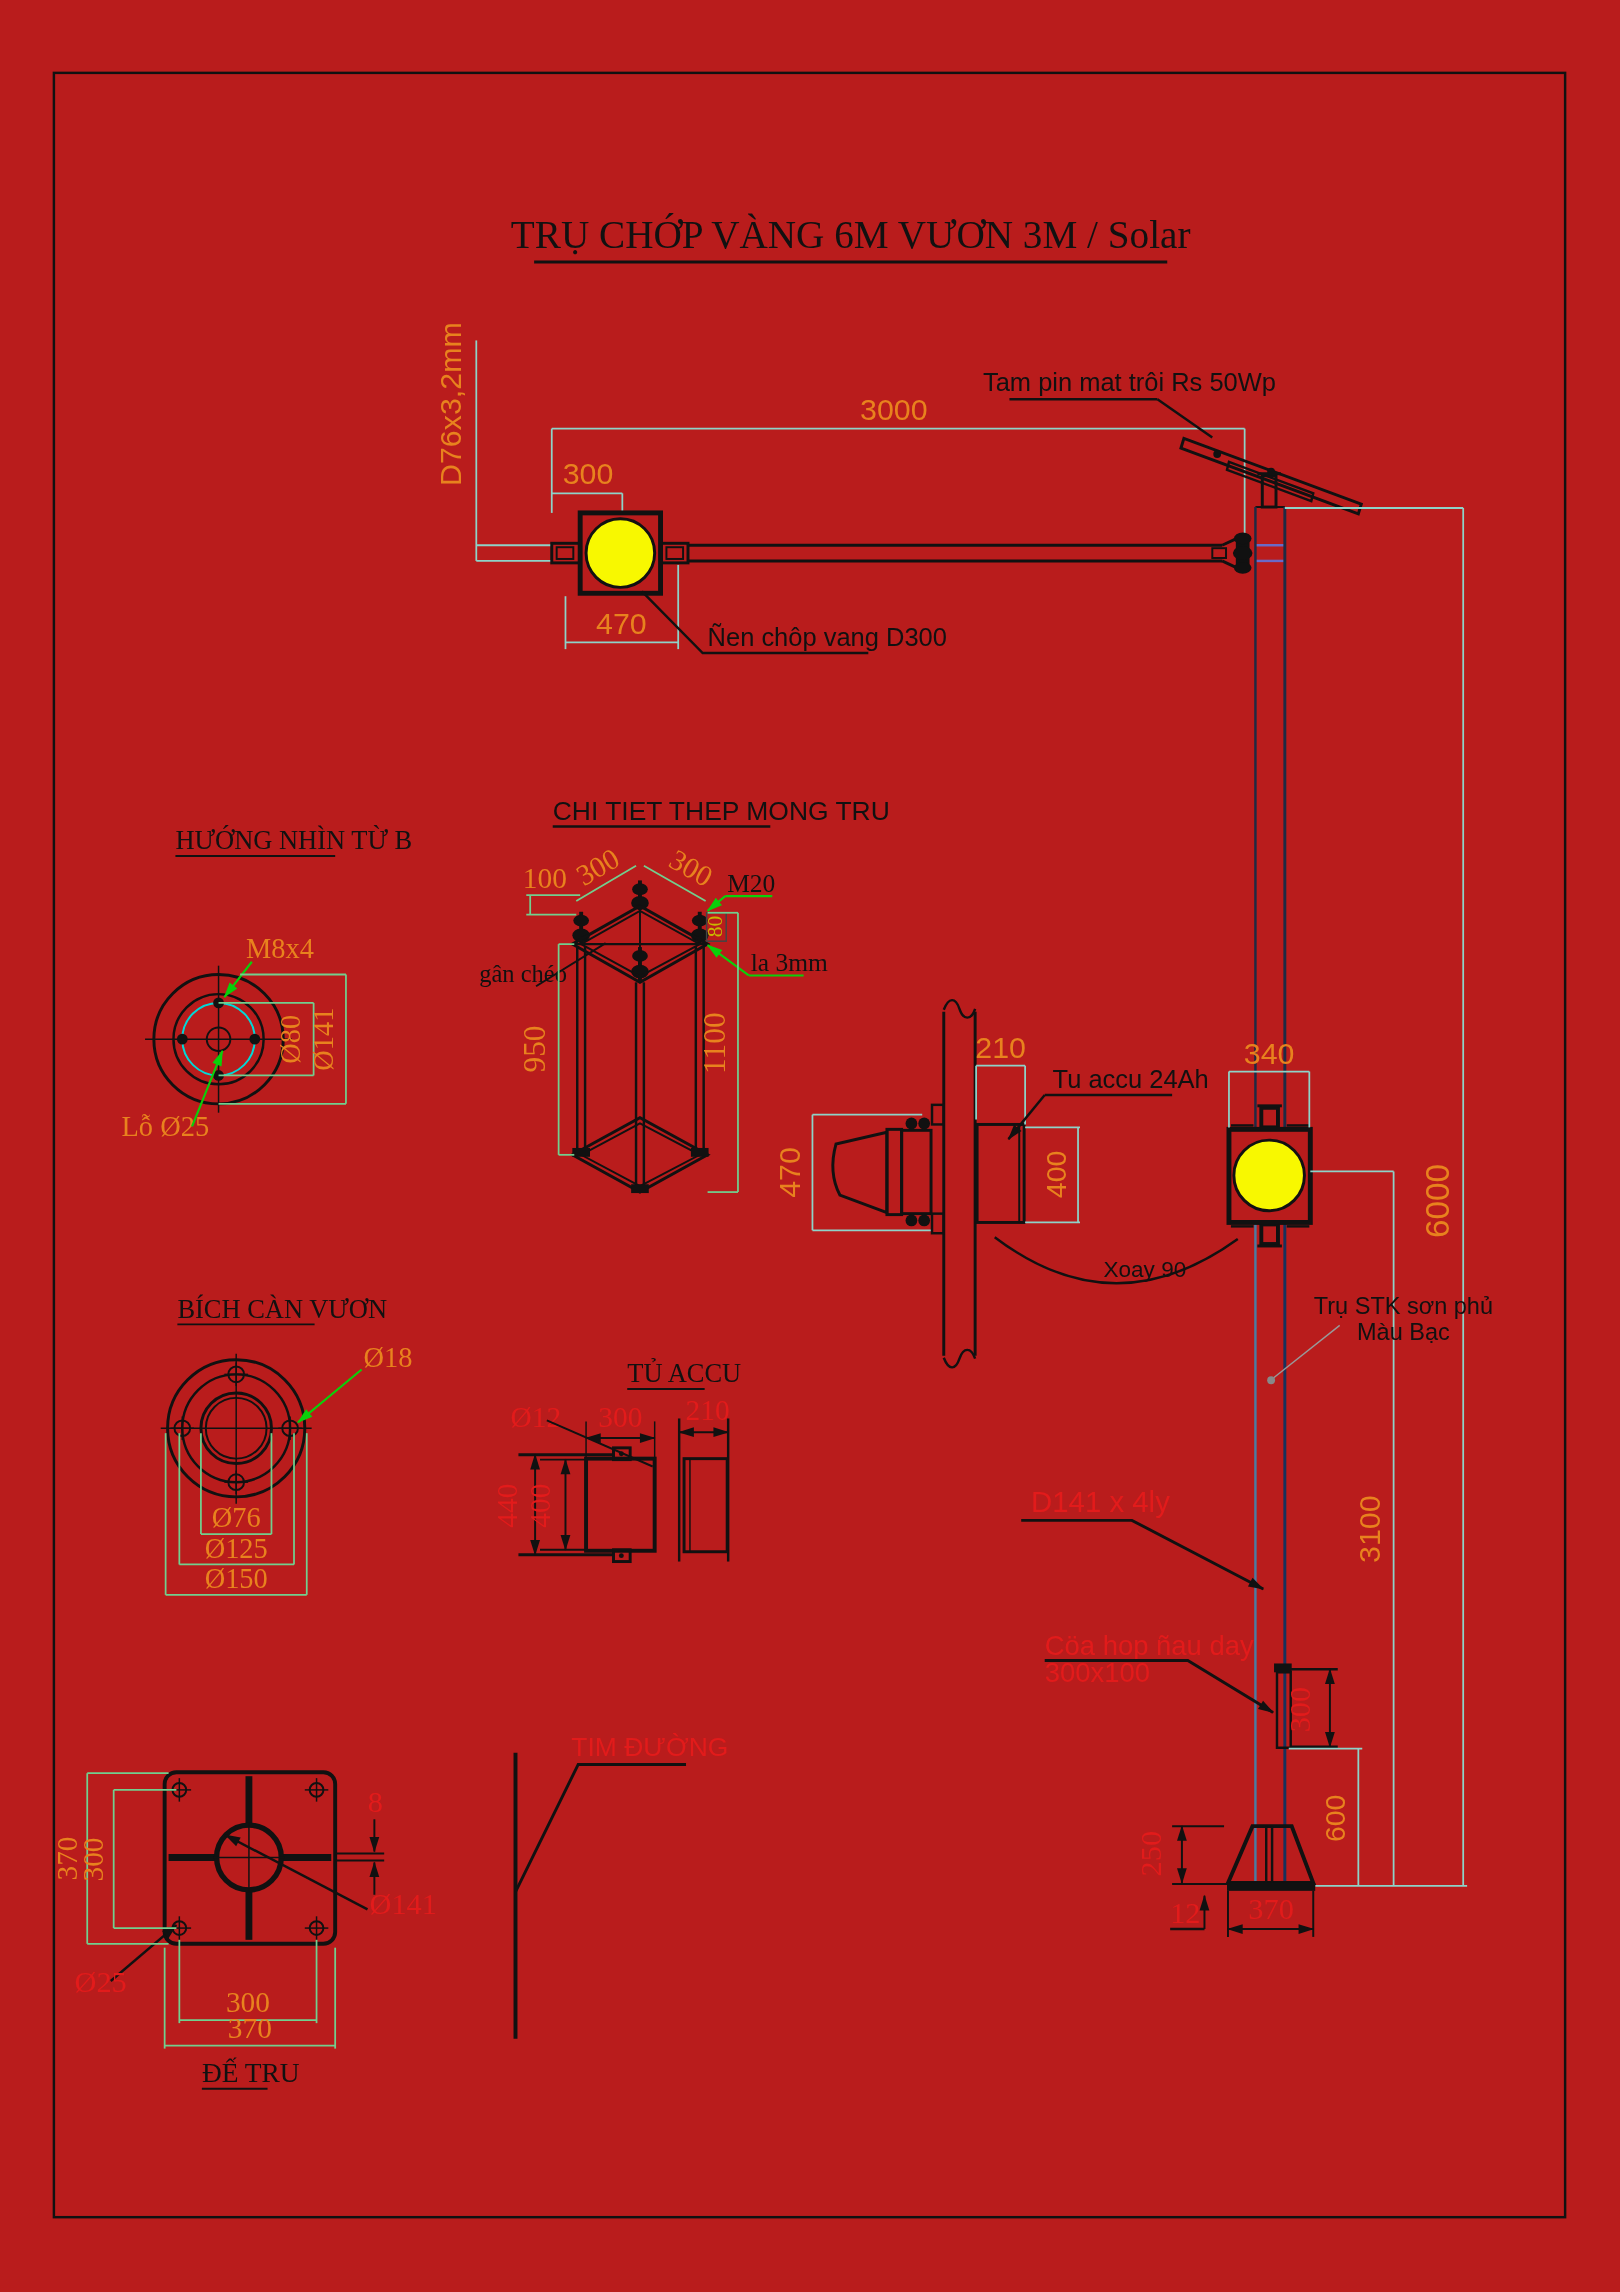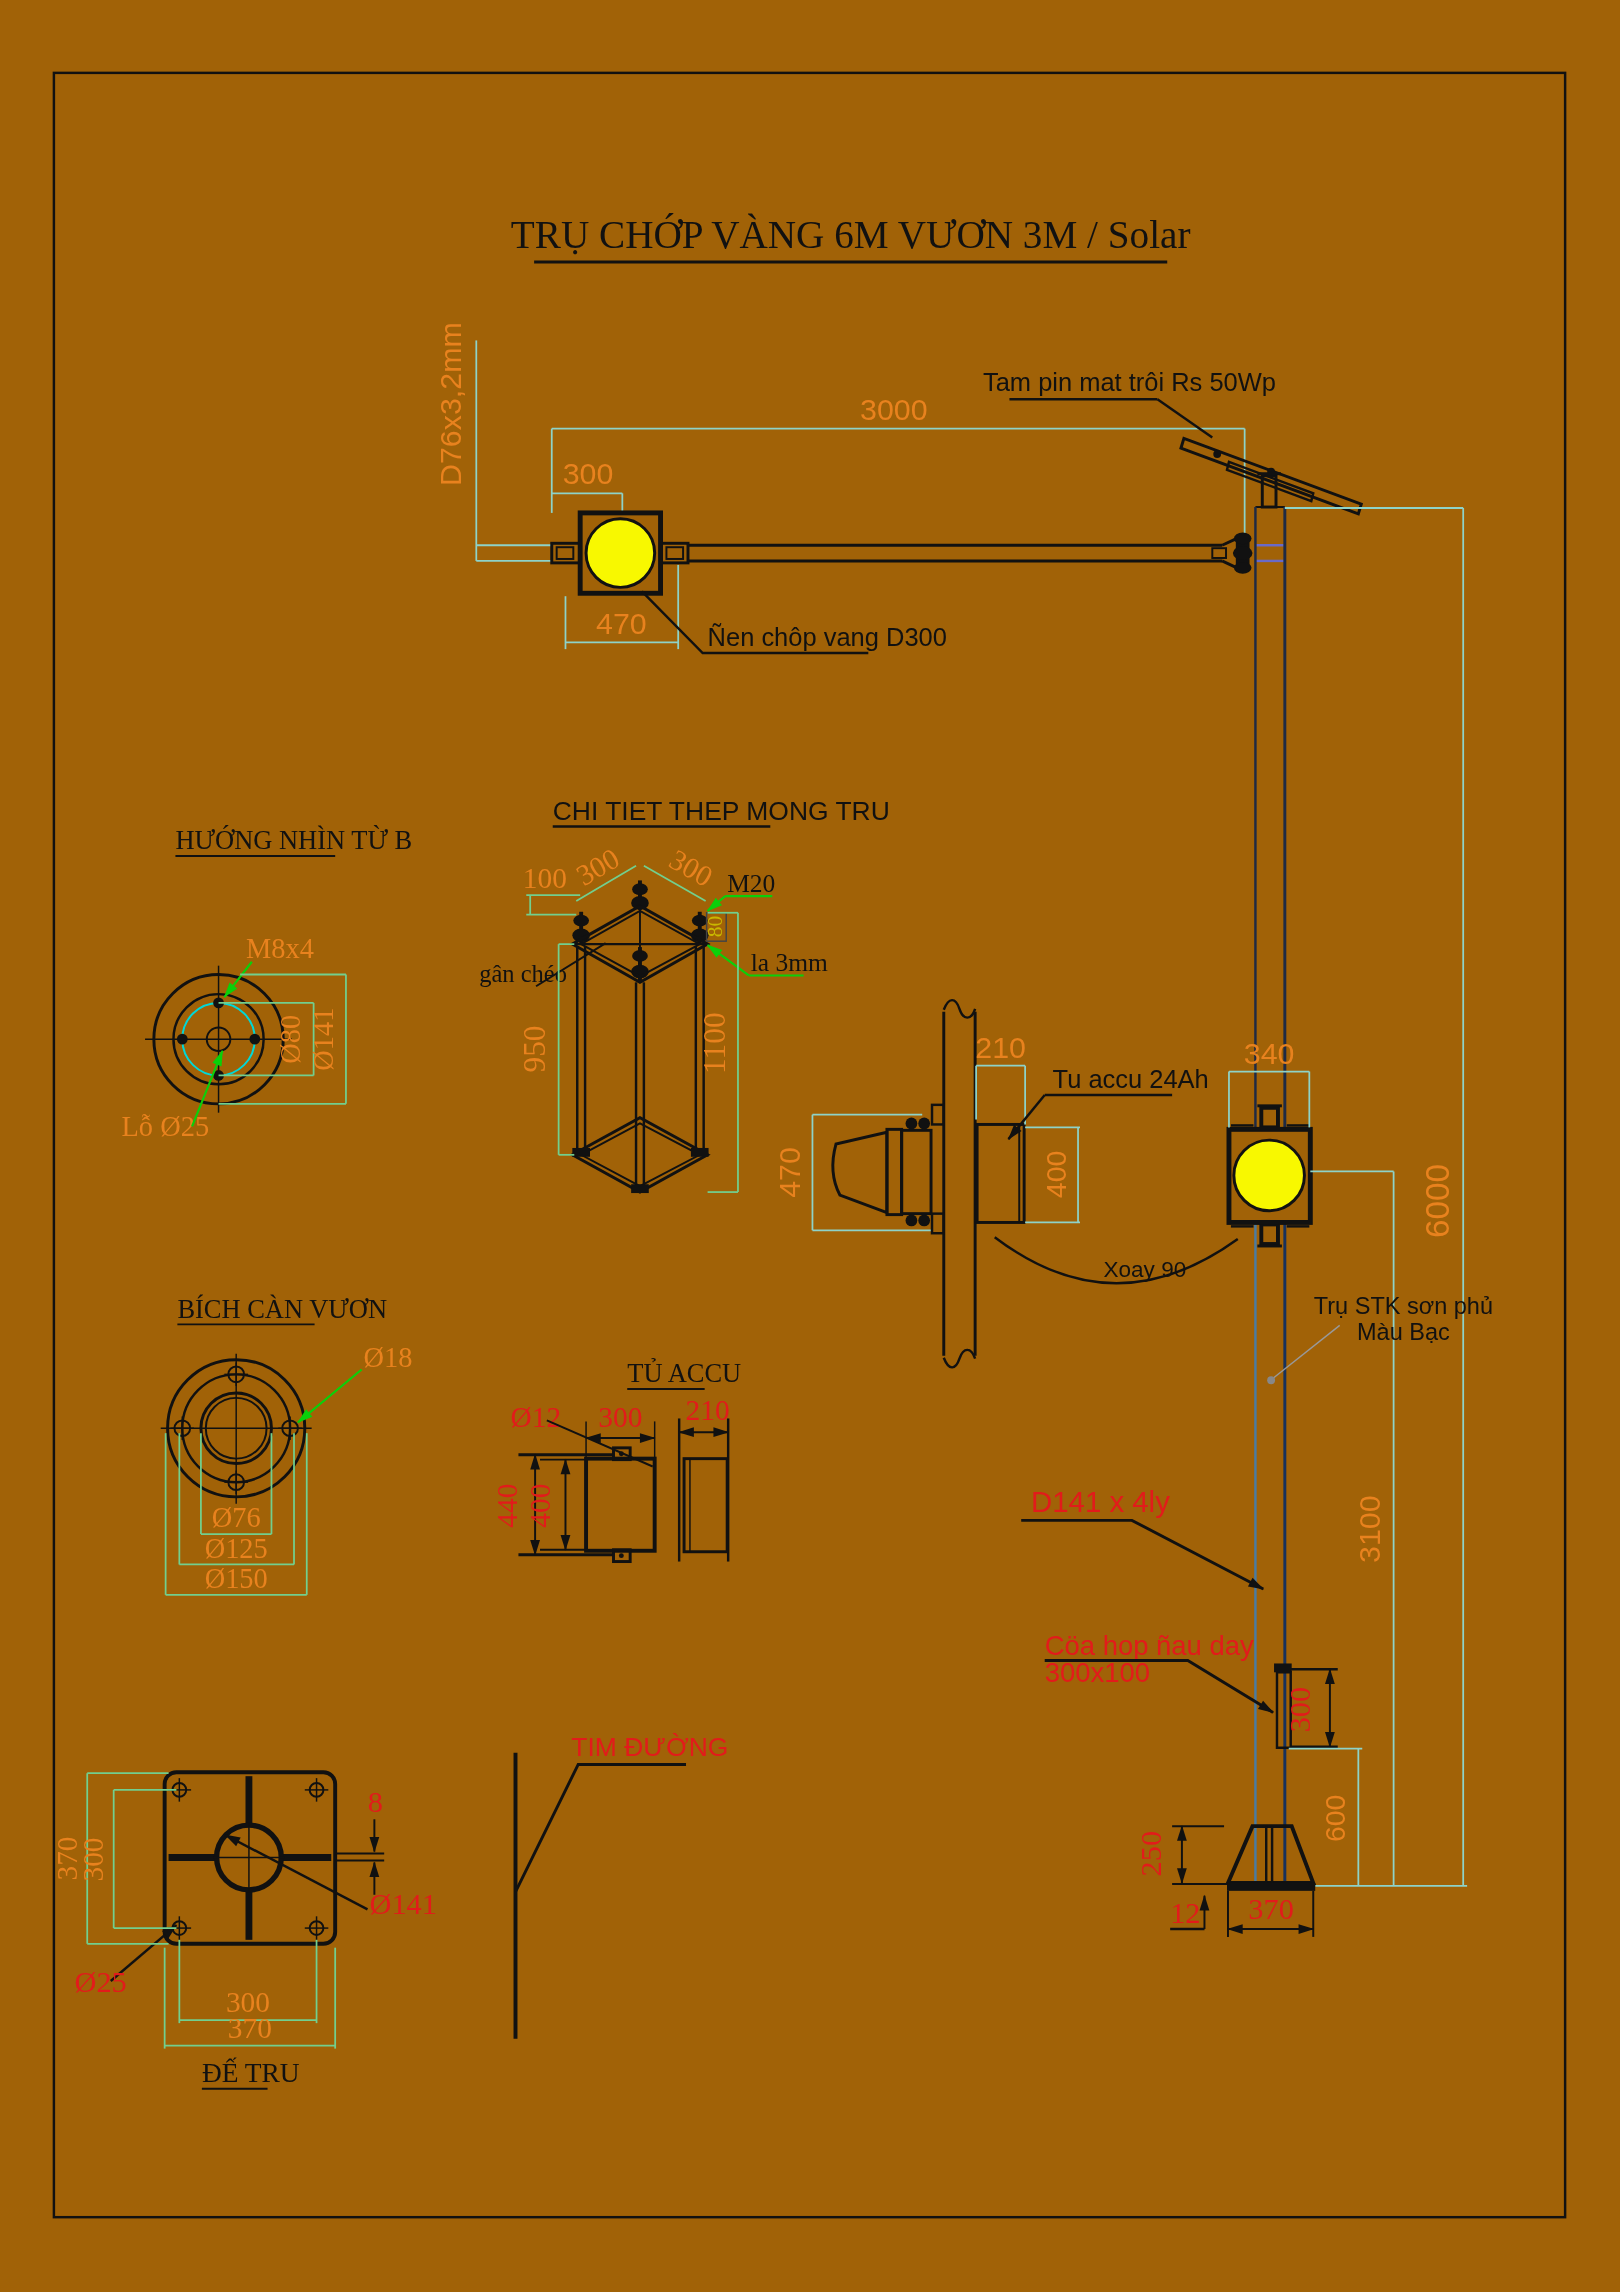--- a/index.html
+++ b/index.html
@@ -1,16 +1,16 @@
 <!DOCTYPE html>
 <html><head>
 <meta charset="utf-8">
 <style>
   html,body{margin:0;padding:0;background:#fff;}
-  .page{position:relative;width:1620px;height:2293px;background:#a16207;overflow:hidden;
+  .page{position:relative;width:1620px;height:2293px;background:#b91c1c;overflow:hidden;
         font-family:"Liberation Sans",sans-serif;}
   svg{position:absolute;left:0;top:0;}
   text{fill:#111;}
   .ttl{font-family:"Liberation Serif",serif;font-size:27px;}
   .main-title{font-family:"Liberation Serif",serif;font-size:40px;}
   .lbl{font-family:"Liberation Sans",sans-serif;font-size:26px;}
   .lbls{font-family:"Liberation Serif",serif;font-size:25px;}
   .od{font-family:"Liberation Sans",sans-serif;font-size:31px;fill:#e8821e;}
   .ods{font-family:"Liberation Serif",serif;font-size:30px;fill:#e8821e;}
   .rd{font-family:"Liberation Serif",serif;font-size:31px;fill:#e21b1b;}

